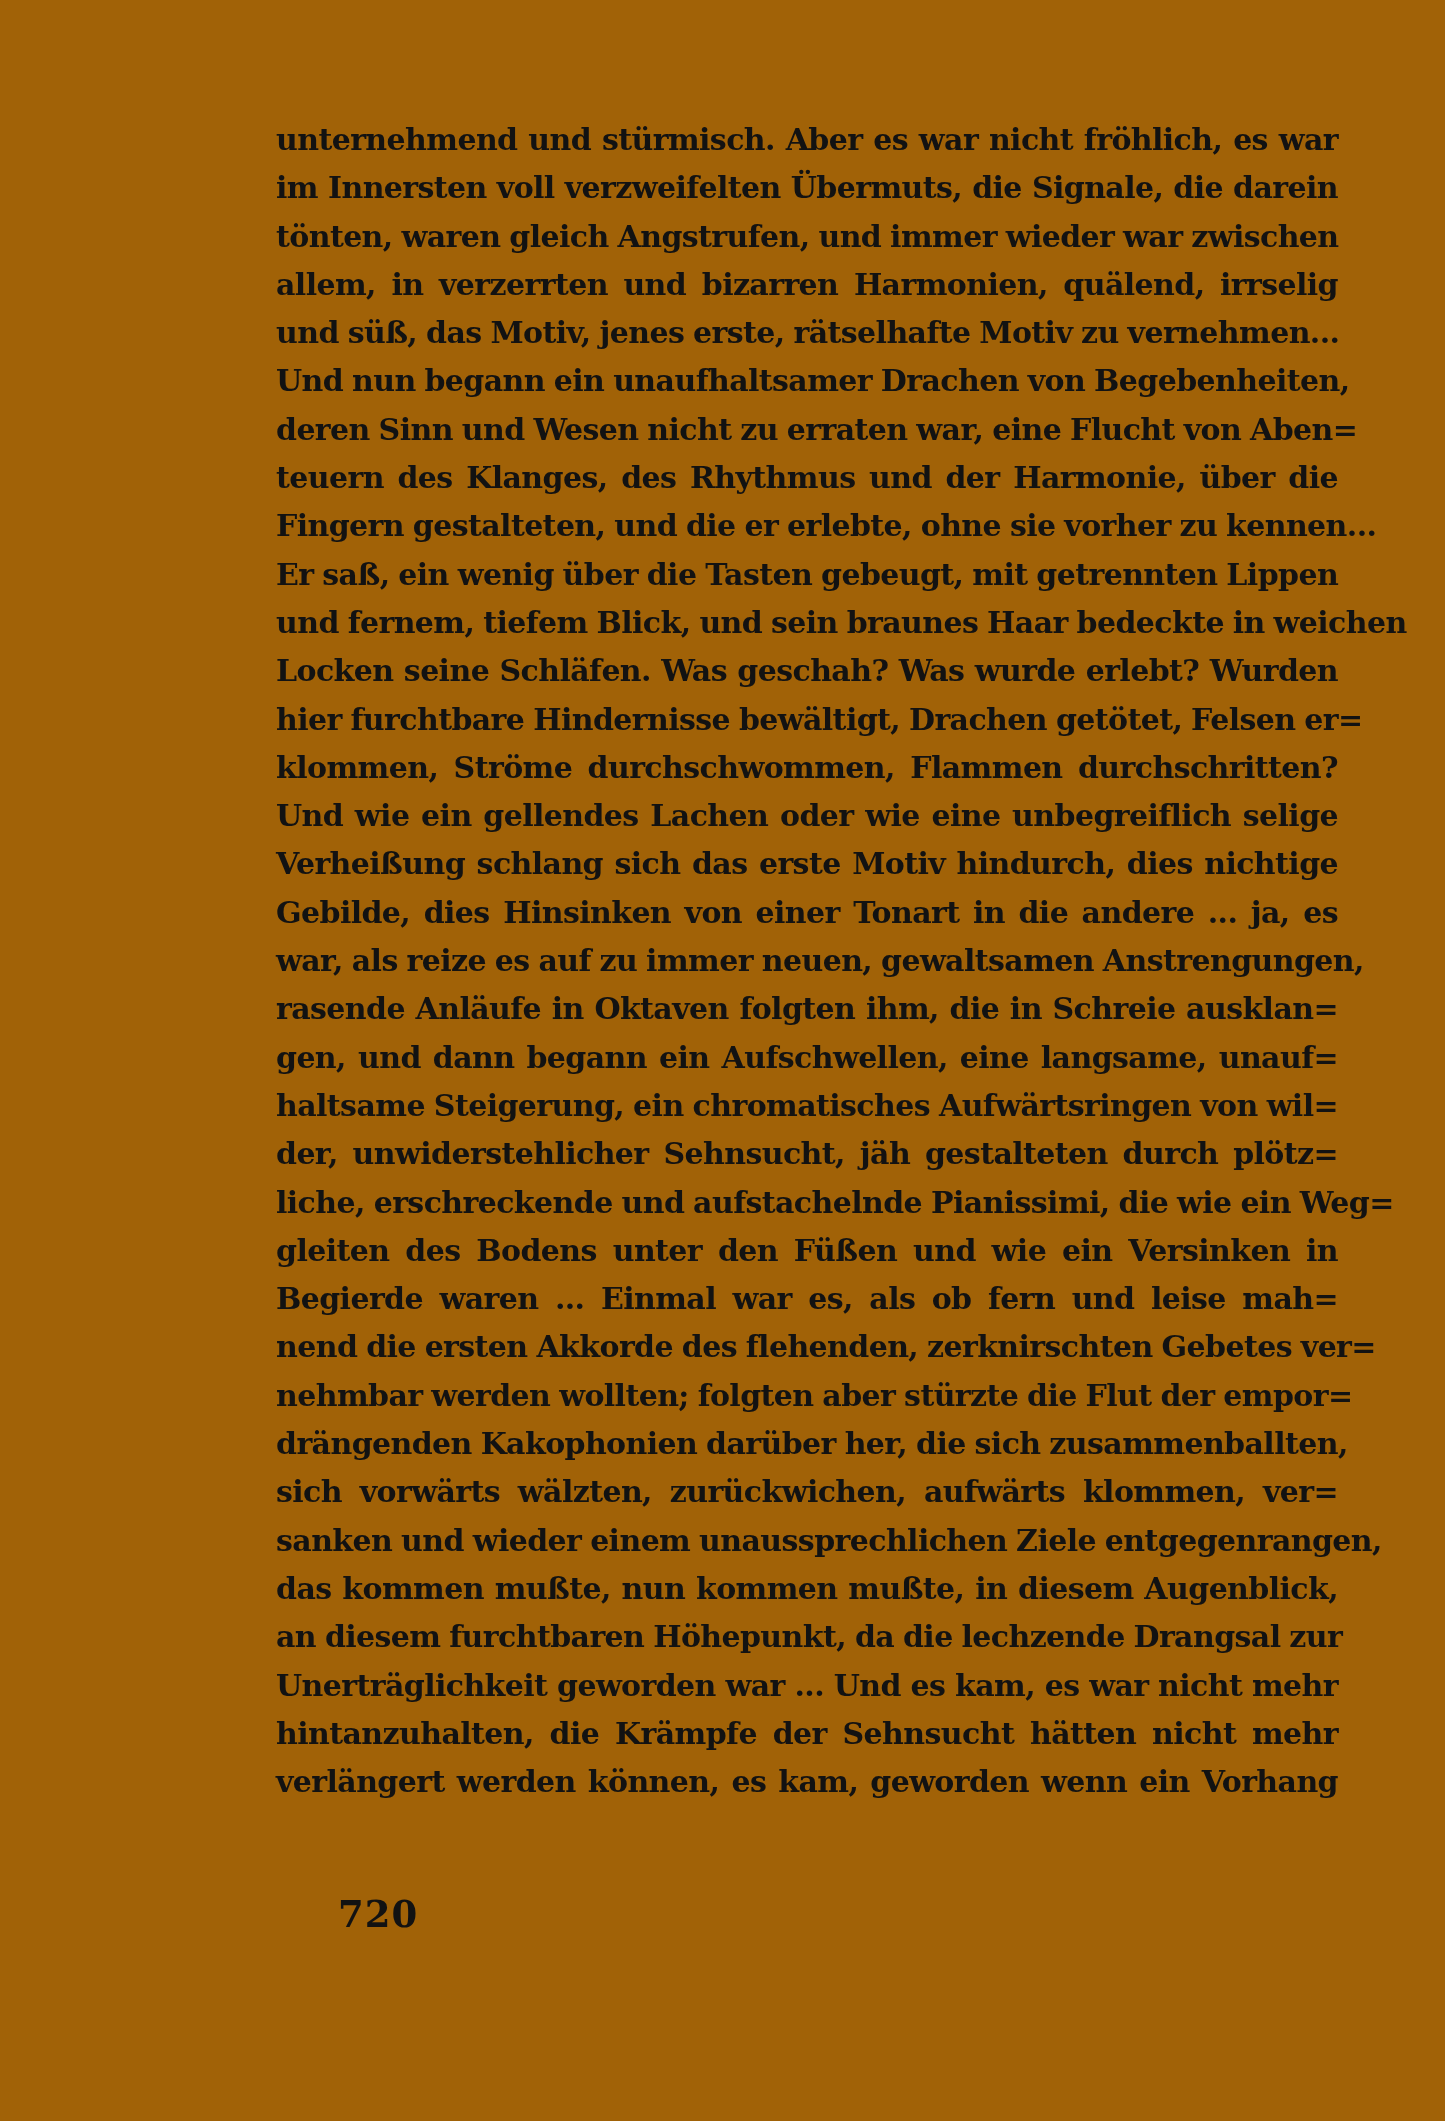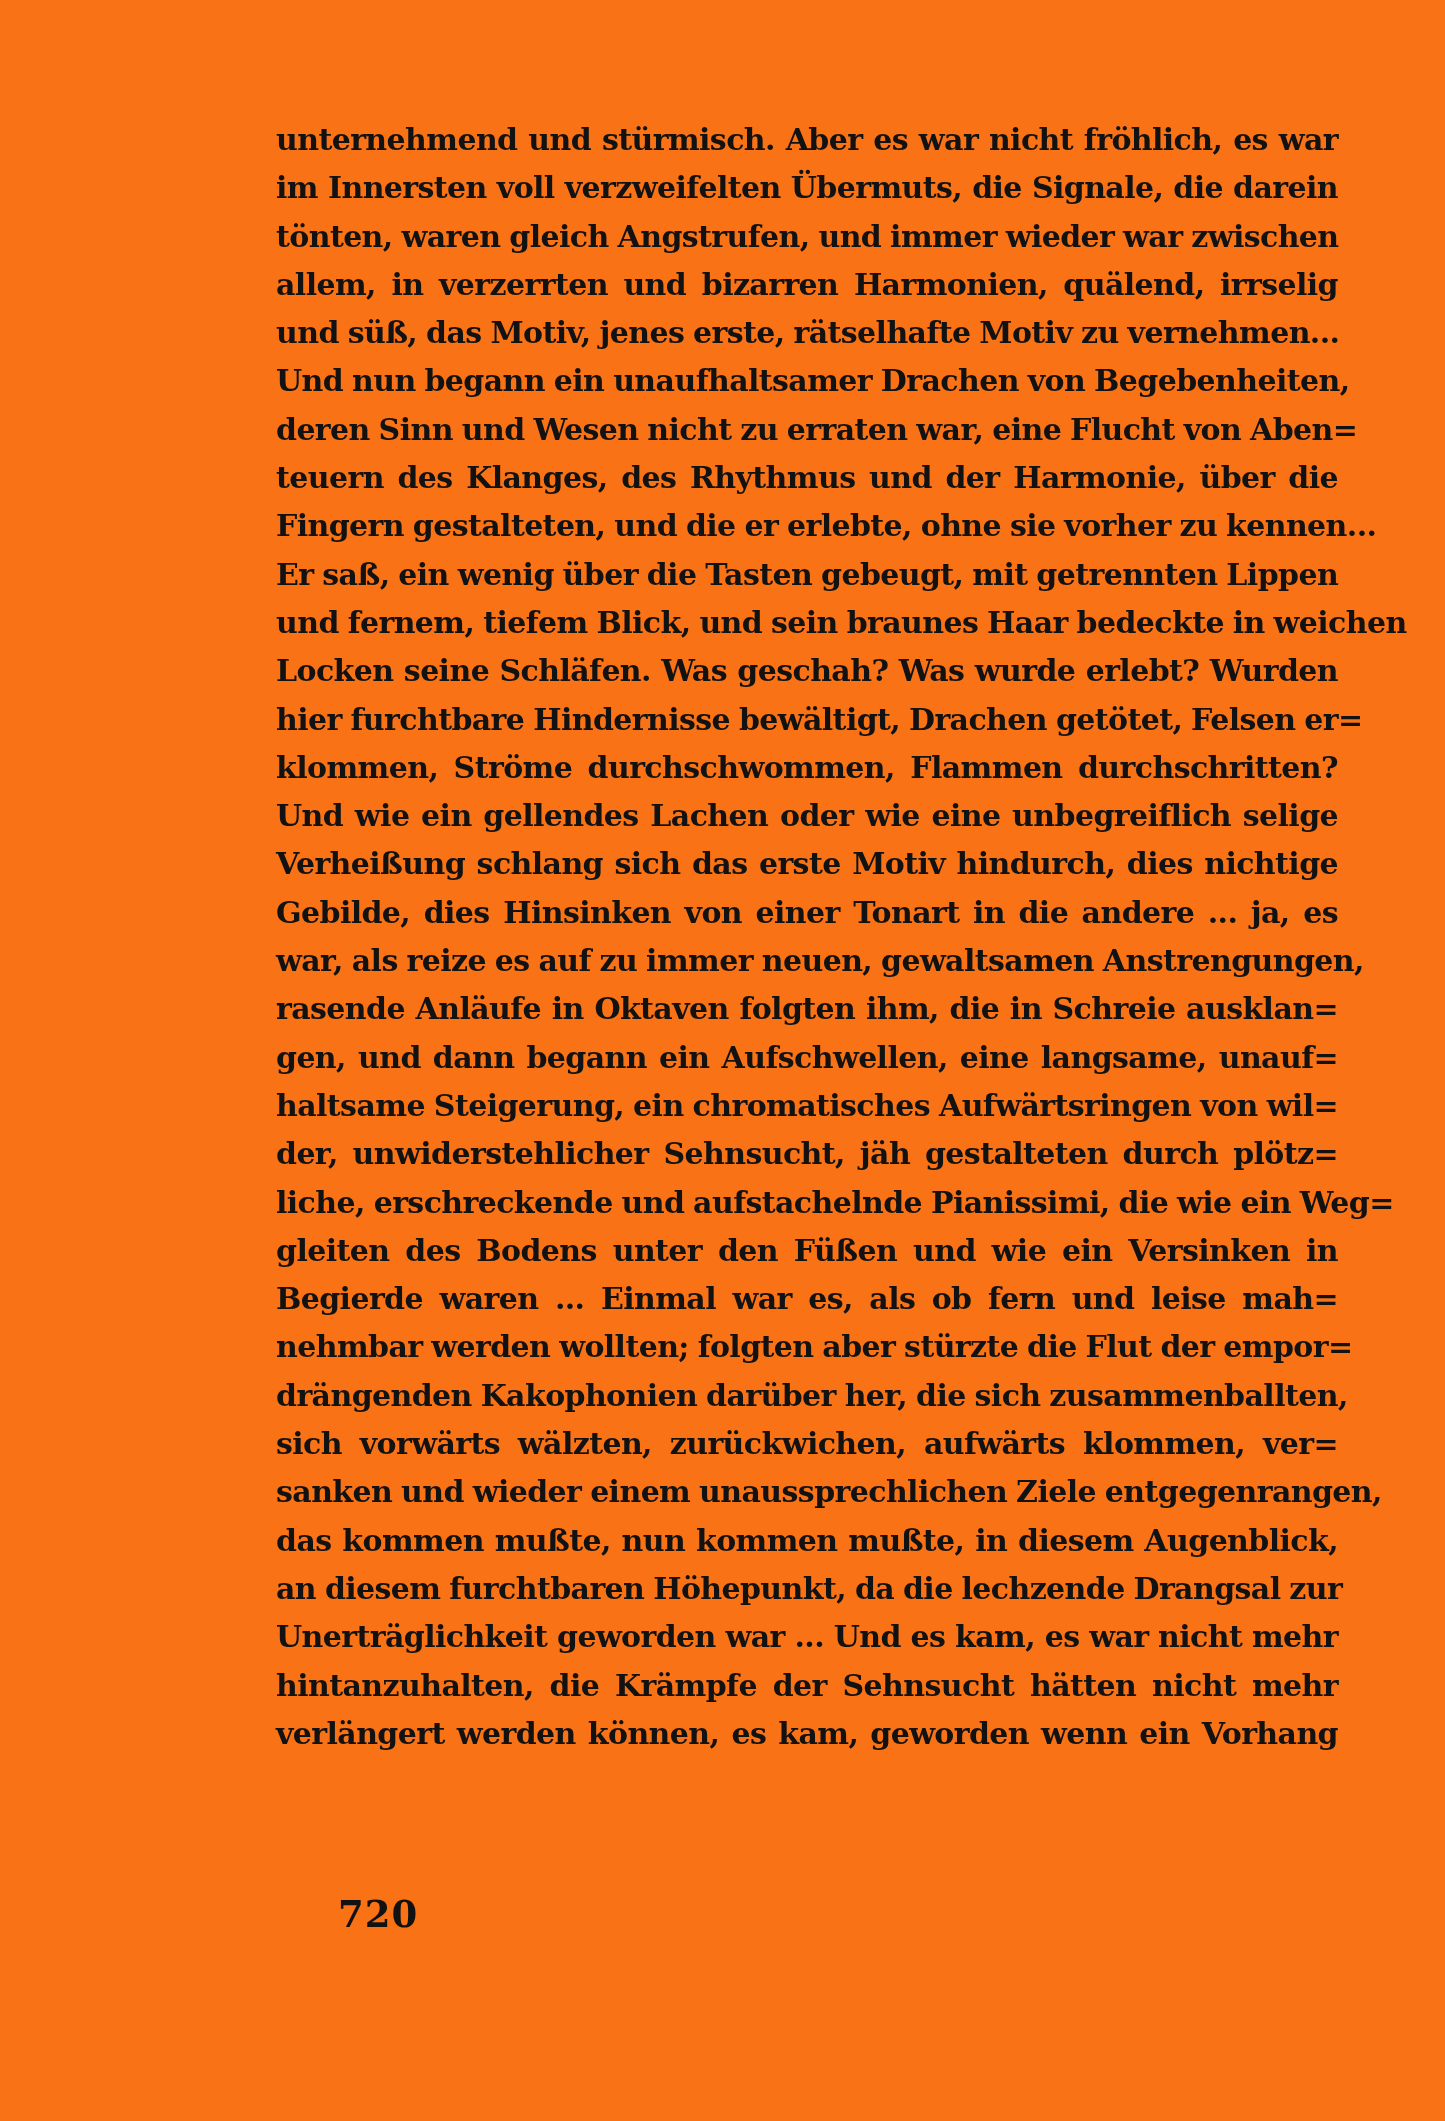--- a/index.html
+++ b/index.html
@@ -9,21 +9,21 @@
   }
   body {
     width: 1445px;
     height: 2121px;
     position: relative;
     overflow: hidden;
   }
   .page {
     position: absolute;
     inset: 0;
-    background: #f97316;
+    background: #a16207;
   }
   .text-block {
     position: absolute;
     left: 276px;
     top: 116px;
     width: 1062px;
     color: #121212;
     font-family: "DejaVu Serif", "Liberation Serif", serif;
     font-weight: 700;
     font-size: 30px;
@@ -71,20 +71,21 @@
       <div class="text-line">Verheißung schlang sich das erste Motiv hindurch, dies nichtige</div>
       <div class="text-line">Gebilde, dies Hinsinken von einer Tonart in die andere ... ja, es</div>
       <div class="text-line">war, als reize es auf zu immer neuen, gewaltsamen Anstrengungen,</div>
       <div class="text-line">rasende Anläufe in Oktaven folgten ihm, die in Schreie ausklan=</div>
       <div class="text-line">gen, und dann begann ein Aufschwellen, eine langsame, unauf=</div>
       <div class="text-line">haltsame Steigerung, ein chromatisches Aufwärtsringen von wil=</div>
       <div class="text-line">der, unwiderstehlicher Sehnsucht, jäh gestalteten durch plötz=</div>
       <div class="text-line">liche, erschreckende und aufstachelnde Pianissimi, die wie ein Weg=</div>
       <div class="text-line">gleiten des Bodens unter den Füßen und wie ein Versinken in</div>
       <div class="text-line">Begierde waren ... Einmal war es, als ob fern und leise mah=</div>
+      <div class="text-line">nend die ersten Akkorde des flehenden, zerknirschten Gebetes ver=</div>
       <div class="text-line">nehmbar werden wollten; folgten aber stürzte die Flut der empor=</div>
       <div class="text-line">drängenden Kakophonien darüber her, die sich zusammenballten,</div>
       <div class="text-line">sich vorwärts wälzten, zurückwichen, aufwärts klommen, ver=</div>
       <div class="text-line">sanken und wieder einem unaussprechlichen Ziele entgegenrangen,</div>
       <div class="text-line">das kommen mußte, nun kommen mußte, in diesem Augenblick,</div>
       <div class="text-line">an diesem furchtbaren Höhepunkt, da die lechzende Drangsal zur</div>
       <div class="text-line">Unerträglichkeit geworden war ... Und es kam, es war nicht mehr</div>
       <div class="text-line">hintanzuhalten, die Krämpfe der Sehnsucht hätten nicht mehr</div>
       <div class="text-line">verlängert werden können, es kam, geworden wenn ein Vorhang</div>
     </div>

